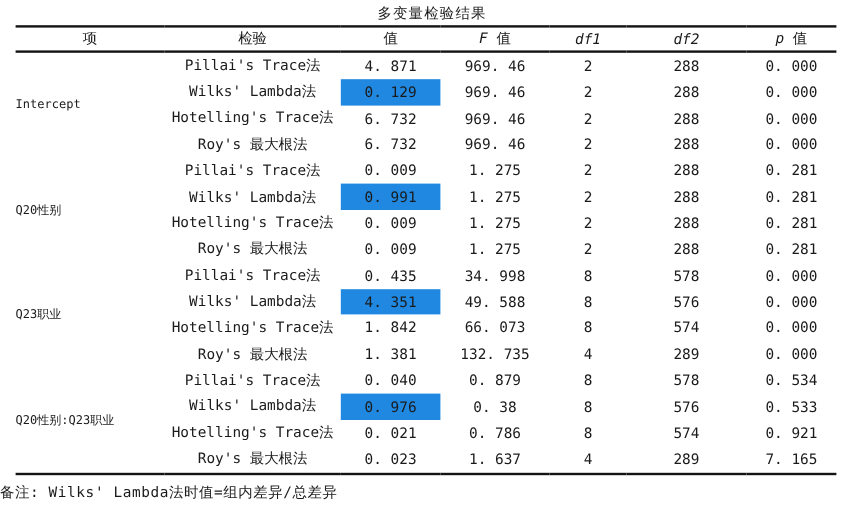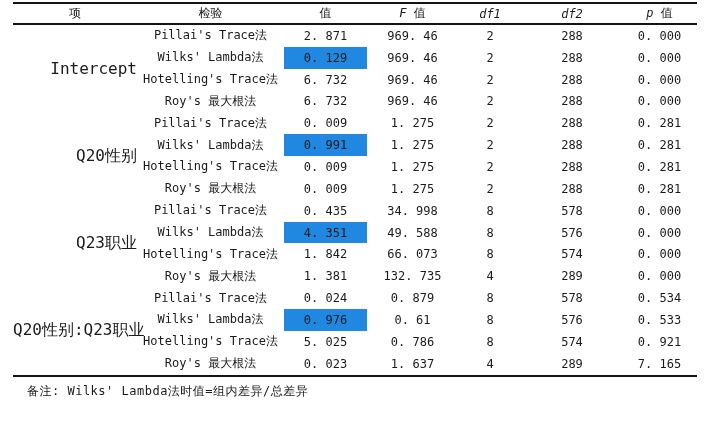--- a/index.html
+++ b/index.html
@@ -54,39 +54,40 @@
   thead th i { font-style: italic; }
   tbody td {
     font-size: 12px;
     text-align: center;
     height: 21.85px;
     padding: 0;
     white-space: nowrap;
     vertical-align: middle;
   }
   td.group-cell {
-    font-size: 16px;
-    text-align: right;
+    font-size: 10px;
+    text-align: left;
   }
   td.hl {
     background: var(--hl, #2088e0);
   }
   .note {
     font-size: 12px;
-    margin-left: 27px;
+    margin-left: 0;
     margin-top: 6px;
     letter-spacing: 0.5px;
     white-space: nowrap;
   }
 </style>
 </head>
 <body>
 
 <div class="page">
 
+  <div class="title">多变量检验结果</div>
 
   <table class="results">
     <colgroup>
       <col class="c-item">
         <col class="c-test">
         <col class="c-value">
       <col class="c-f">
         <col class="c-df1">
         <col class="c-df2">
         <col class="c-p">
@@ -99,21 +100,21 @@
           <th><i>F</i> 值</th>
           <th><i>df1</i></th>
           <th><i>df2</i></th>
           <th><i>p</i> 值</th>
         </tr>
     </thead>
     <tbody id="table-body">
         <tr>
           <td class="group-cell" rowspan="4">Intercept</td>
           <td>Pillai's Trace法</td>
-          <td>2. 871</td>
+          <td>4. 871</td>
           <td>969. 46</td>
           <td>2</td>
           <td>288</td>
           <td>0. 000</td>
         </tr>
         <tr>
           <td>Wilks' Lambda法</td>
           <td class="hl">0. 129</td>
           <td>969. 46</td>
           <td>2</td>
@@ -198,37 +199,37 @@
           <td>Roy's 最大根法</td>
           <td>1. 381</td>
           <td>132. 735</td>
           <td>4</td>
           <td>289</td>
           <td>0. 000</td>
         </tr>
         <tr>
           <td class="group-cell" rowspan="4">Q20性别:Q23职业</td>
           <td>Pillai's Trace法</td>
-          <td>0. 024</td>
+          <td>0. 040</td>
           <td>0. 879</td>
           <td>8</td>
           <td>578</td>
           <td>0. 534</td>
         </tr>
         <tr>
           <td>Wilks' Lambda法</td>
           <td class="hl">0. 976</td>
-          <td>0. 61</td>
+          <td>0. 38</td>
           <td>8</td>
           <td>576</td>
           <td>0. 533</td>
         </tr>
         <tr>
           <td>Hotelling's Trace法</td>
-          <td>5. 025</td>
+          <td>0. 021</td>
           <td>0. 786</td>
           <td>8</td>
           <td>574</td>
           <td>0. 921</td>
         </tr>
         <tr>
           <td>Roy's 最大根法</td>
           <td>0. 023</td>
           <td>1. 637</td>
           <td>4</td>

